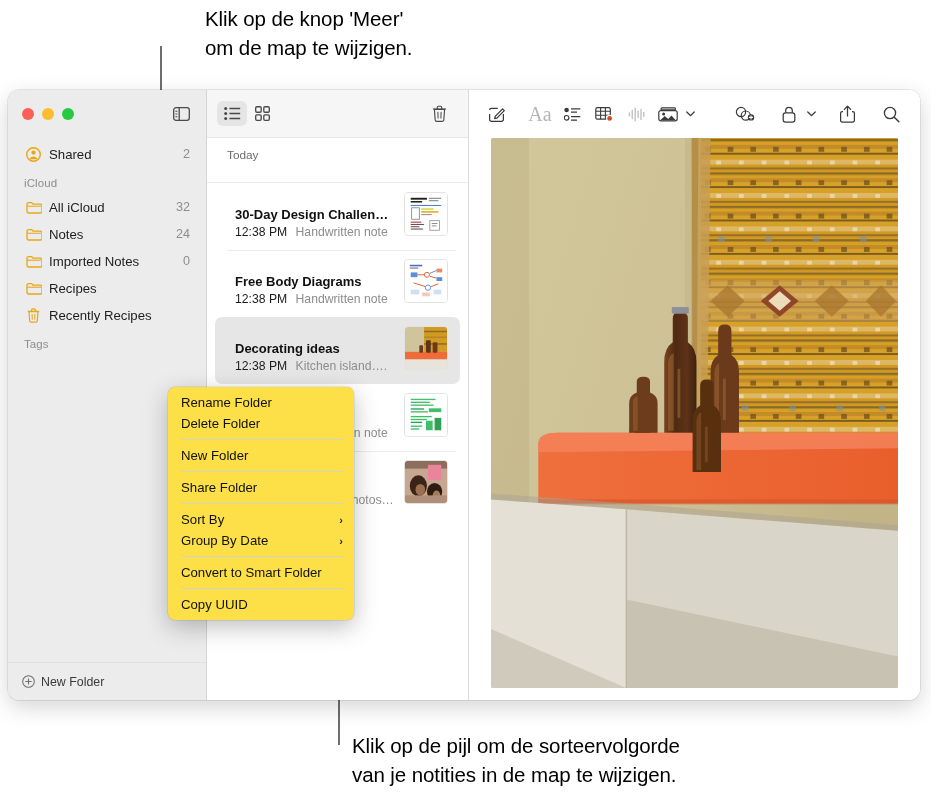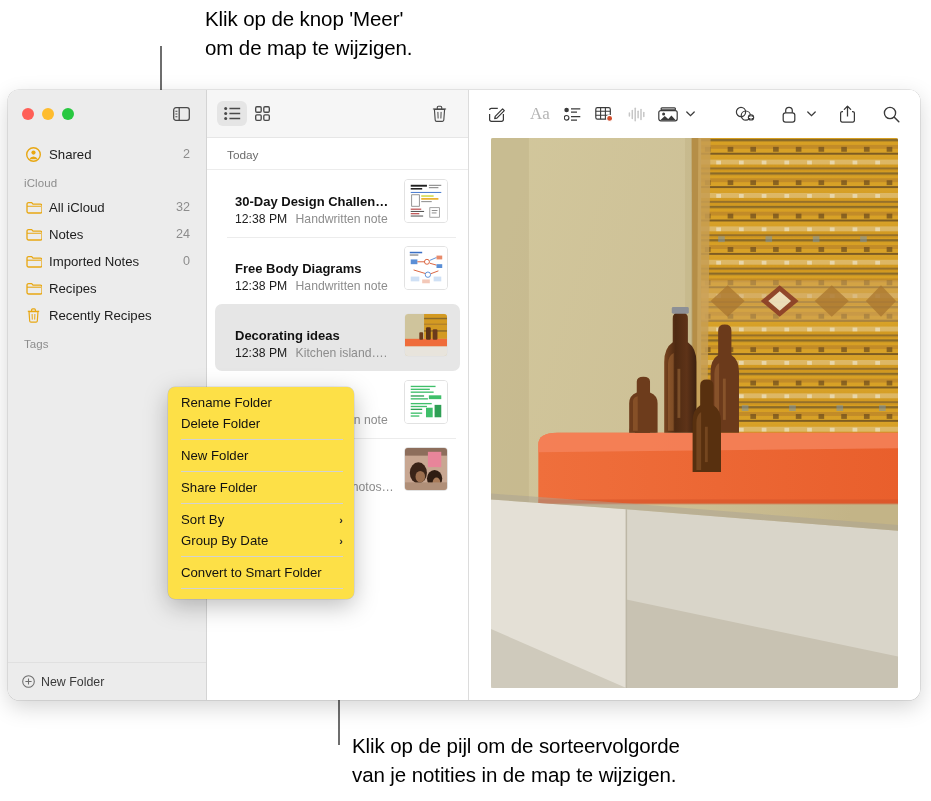--- a/index.html
+++ b/index.html
@@ -136,21 +136,21 @@
   }
   .tb-btn {
     width: 30px; height: 25px; border-radius: 6px;
     display: flex; align-items: center; justify-content: center;
   }
   .tb-btn.active { background: #e5e5e5; }
   #trash-btn { margin-left: auto; }
 
   #today-header {
     font-size: 11.8px; color: #6b6b6b;
-    padding: 10px 0 7px 20px;
+    padding: 10px 0 20px 20px;
     border-bottom: 1px solid #ececec;
   }
   #notes-list { flex: 1; overflow: hidden; }
   .note-row {
     display: flex; align-items: flex-start;
     padding: 9px 12px 9px 20px;
     margin: 0 8px;
     border-radius: 7px;
     position: relative;
   }
@@ -525,21 +525,21 @@
 
         <div class="dtb">
           <svg width="17" height="17" viewBox="0 0 17 17">
             <path d="M1.6 4.1a1.8 1.8 0 0 1 1.8-1.8h6.4" fill="none" stroke="#3a3a3a" stroke-width="1.25"></path>
             <path d="M15.4 8v5.5a1.8 1.8 0 0 1-1.8 1.8H3.4a1.8 1.8 0 0 1-1.8-1.8V8" fill="none" stroke="#3a3a3a" stroke-width="1.25"></path>
             <path d="M7.2 10.4l7.4-7.5 1.7 1.7-7.4 7.5-2.2.5z" fill="none" stroke="#3a3a3a" stroke-width="1.25" stroke-linejoin="round"></path>
           </svg>
         </div>
 
         <div class="dtb gap-l">
-          <span style="font-size:17px;color:#b5b5b5;font-family:'Liberation Serif',serif;">Aa</span>
+          <span style="font-size:20px;color:#b5b5b5;font-family:'Liberation Serif',serif;">Aa</span>
         </div>
 
         <div class="dtb">
           <svg width="17" height="14" viewBox="0 0 17 14">
             <circle cx="2.6" cy="3" r="2.3" fill="#3a3a3a"></circle>
             <circle cx="2.6" cy="10.8" r="2.3" fill="none" stroke="#3a3a3a" stroke-width="1.2"></circle>
             <line x1="7" y1="1.8" x2="16.3" y2="1.8" stroke="#3a3a3a" stroke-width="1.25"></line>
             <line x1="7" y1="5.2" x2="13" y2="5.2" stroke="#3a3a3a" stroke-width="1.25"></line>
             <line x1="7" y1="9.6" x2="16.3" y2="9.6" stroke="#3a3a3a" stroke-width="1.25"></line>
             <line x1="7" y1="13" x2="13" y2="13" stroke="#3a3a3a" stroke-width="1.25"></line>
@@ -788,16 +788,19 @@
         <span class="mi-label">Group By Date</span>
         <span class="submenu-arrow">›</span>
       </div>
       <div class="menu-sep"></div>
 
       <div class="menu-item">
         <span class="mi-label">Convert to Smart Folder</span>
       </div>
       <div class="menu-sep"></div>
 
+      <div class="menu-item">
+        <span class="mi-label">Copy UUID</span>
+      </div>
     </div>
 
   </div>
 </div>
 
 </body></html>

